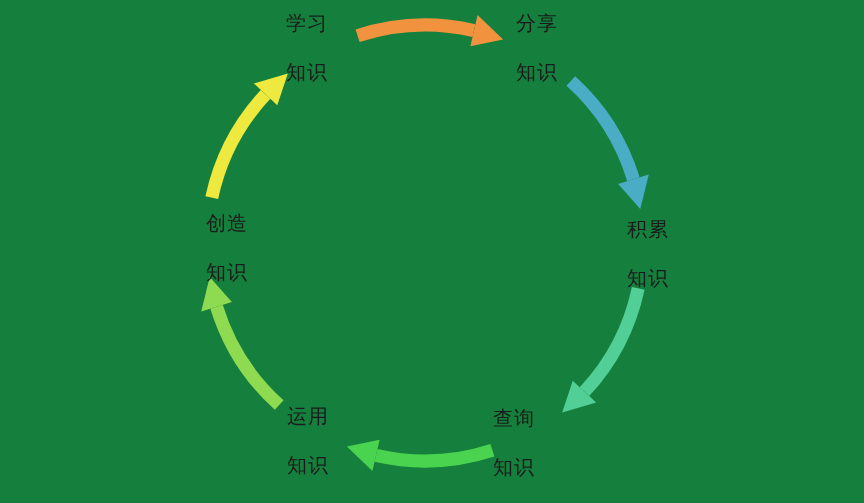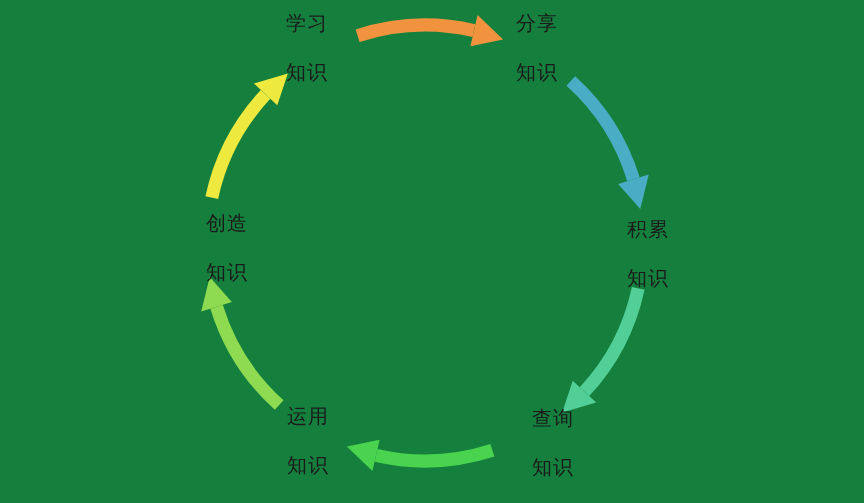--- a/index.html
+++ b/index.html
@@ -34,21 +34,21 @@
     display: block;
     margin-top: 29px;
   }
   .node-label .line1 {
     display: block;
   }
   
   .pos-0 { left: 286px; top: 13px; }
   .pos-1 { left: 516px; top: 13px; }
   .pos-2 { left: 627px; top: 219px; }
-  .pos-3 { left: 532px; top: 408px; }
+  .pos-3 { left: 493px; top: 408px; }
   .pos-4 { left: 287px; top: 408px; font-family: Liberation Mono, monospace; }
   .pos-5 { left: 173px; top: 213px; margin-left: 33px; }
 </style>
 </head>
 <body>
 
 <div class="stage">
 
   <svg class="arrows-svg" viewBox="0 0 864 503" xmlns="http://www.w3.org/2000/svg">
 

